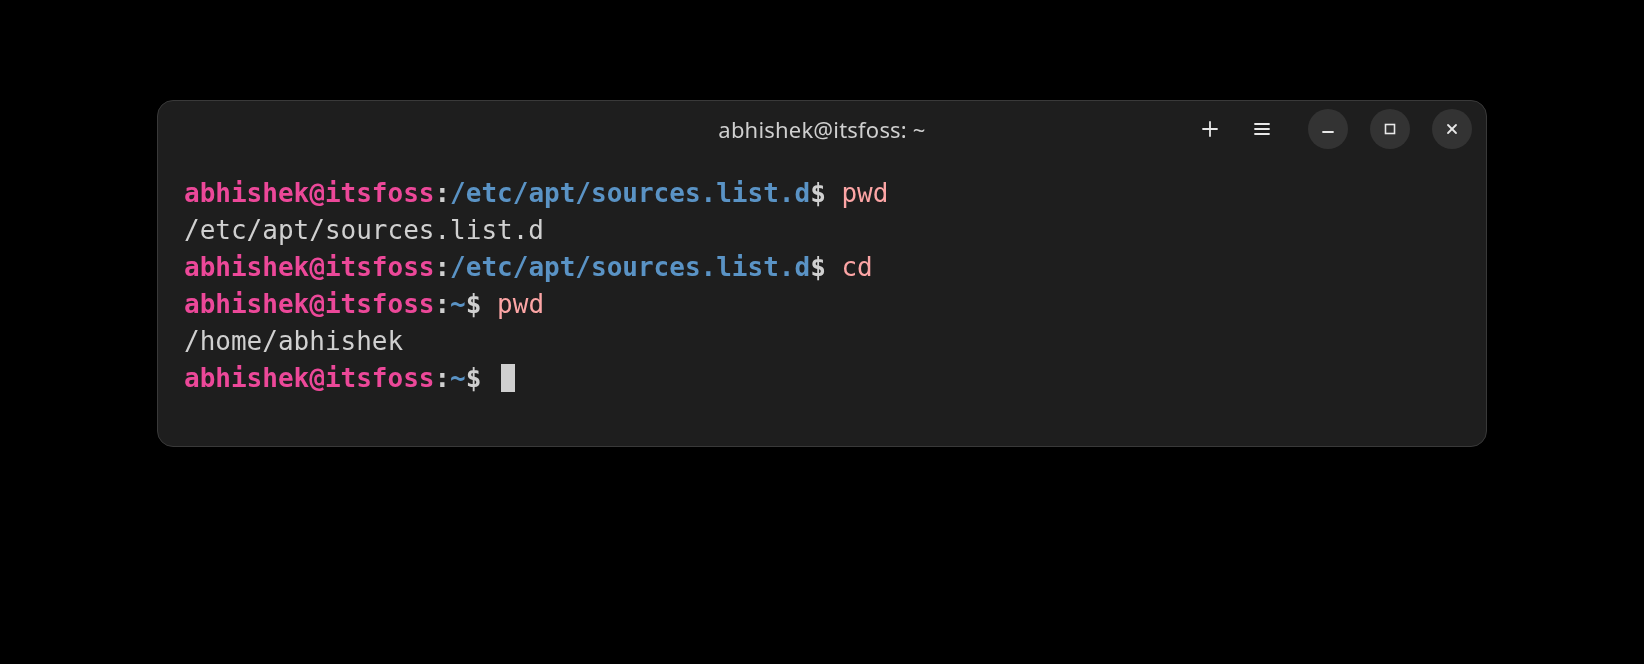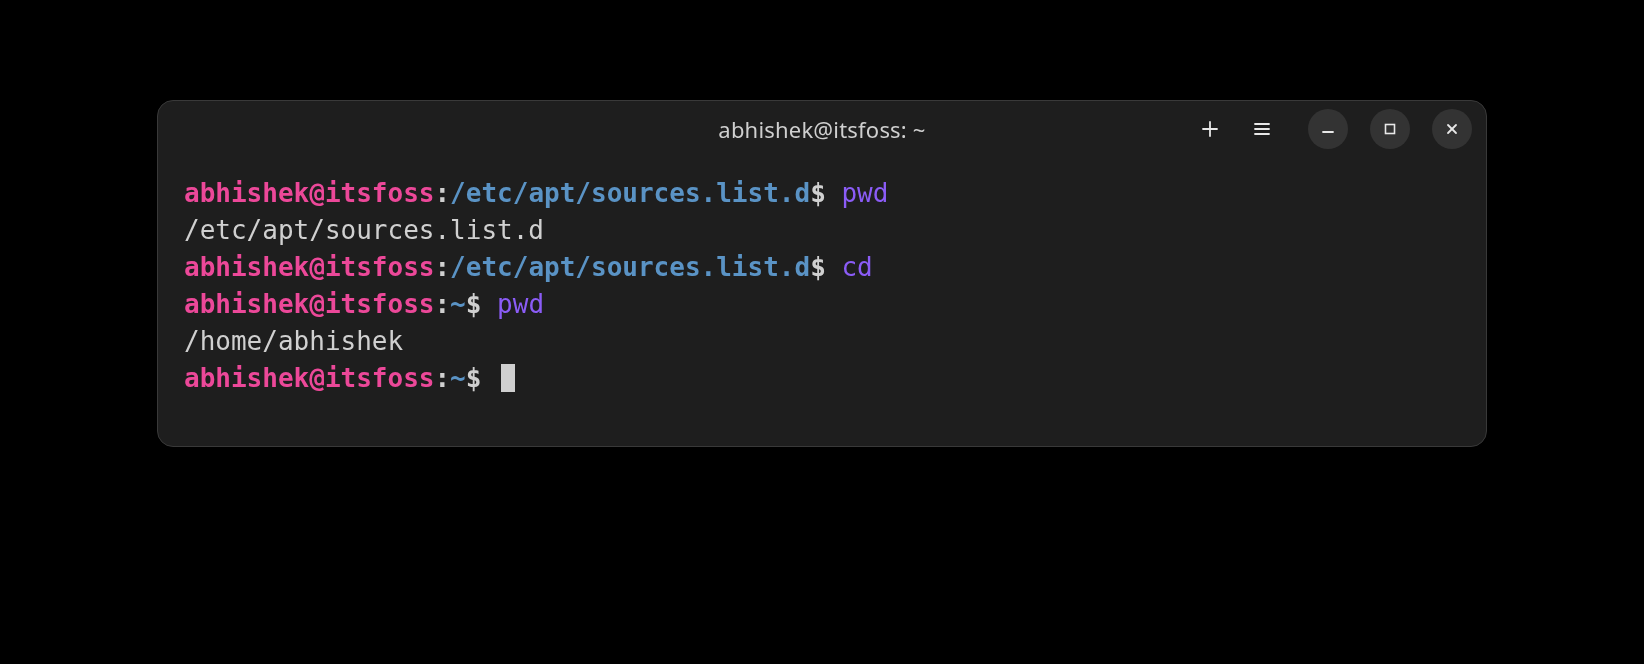--- a/index.html
+++ b/index.html
@@ -100,21 +100,21 @@
 
     .cwd {
       color: #5a93c5;
     }
 
     .dollar {
       color: #d0d0d0;
     }
 
     .cmd {
-      color: #8b5cf6;
+      color: #fca5a5;
       font-weight: 400;
       margin-top: 14px;
     }
 
     .output {
       color: #d0d0d0;
       font-weight: 400;
     }
 
     .cursor-block {

